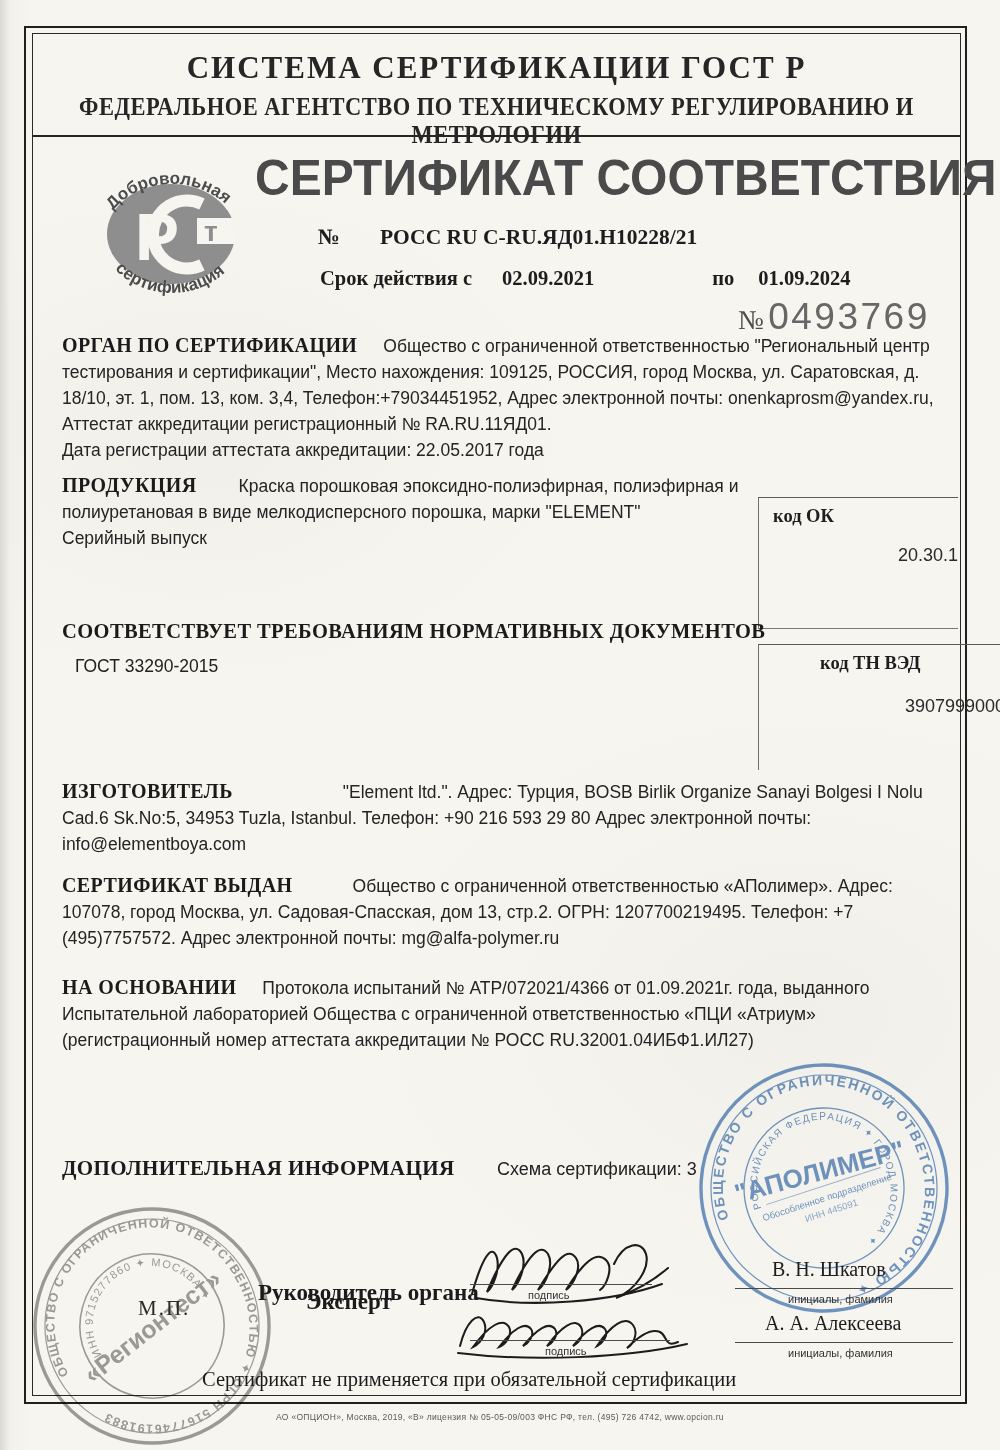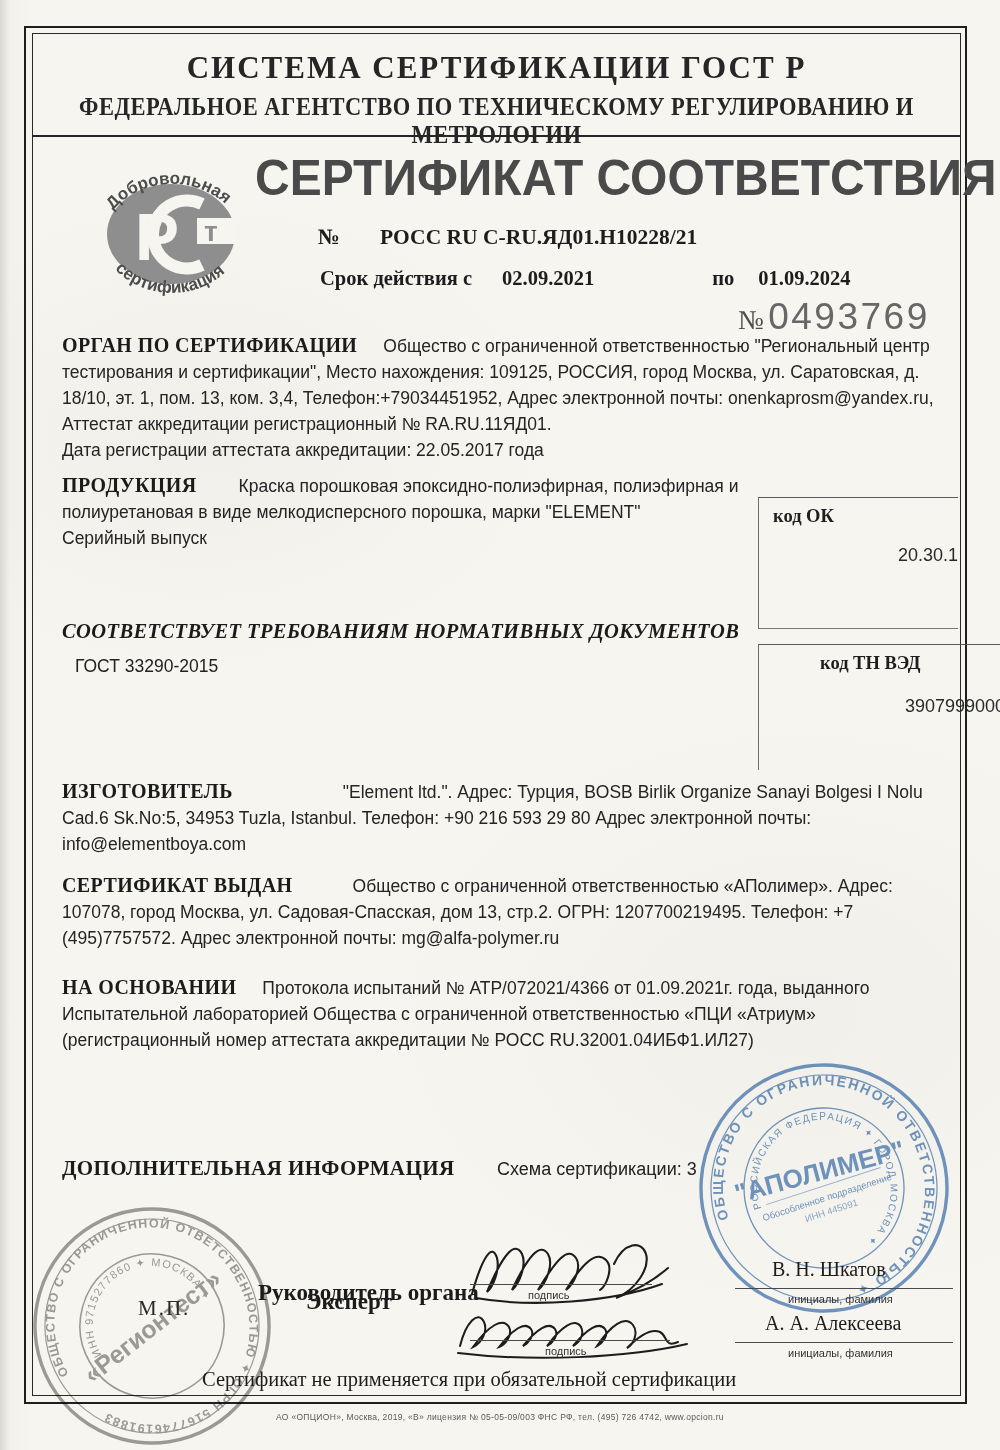--- a/index.html
+++ b/index.html
@@ -102,21 +102,21 @@
   <p class="sec" style="left:62px;top:472px;width:700px;margin:0;">
     <span class="slabel">ПРОДУКЦИЯ</span><span class="gap-m"></span><span>Краска порошковая эпоксидно-полиэфирная, полиэфирная и полиуретановая в виде мелкодисперсного порошка, марки "ELEMENT"</span><br>
     <span>Серийный выпуск</span>
   </p>
 
   <div class="codebox" style="left:758px;top:497px;width:199px;height:130px;border-bottom:1.4px solid #777;">
     <div class="clabel">код ОК</div>
     <div class="cval">20.30.1</div>
   </div>
 
-  <div class="abs slabel" style="left:62px;top:620px;font-size:20.5px;font-style:italic;">СООТВЕТСТВУЕТ ТРЕБОВАНИЯМ НОРМАТИВНЫХ ДОКУМЕНТОВ</div>
+  <div class="abs slabel" style="left:62px;top:620px;font-size:20.5px;">СООТВЕТСТВУЕТ ТРЕБОВАНИЯМ НОРМАТИВНЫХ ДОКУМЕНТОВ</div>
   <div class="abs" style="left:75px;top:656px;font-size:17.5px;">ГОСТ 33290-2015</div>
 
   <div class="codebox" style="left:758px;top:644px;width:199px;height:125px;padding-left:47px;">
     <div class="clabel">код ТН ВЭД</div>
     <div class="cval" style="margin-top:22px;">3907999000</div>
   </div>
 
   <p class="sec" style="left:62px;top:778px;width:878px;margin:0;">
     <span class="slabel">ИЗГОТОВИТЕЛЬ</span><span class="gap-xl"></span><span>"Element ltd.". Адрес:  Турция, BOSB Birlik Organize Sanayi Bolgesi I Nolu Cad.6 Sk.No:5, 34953 Tuzla, Istanbul. Телефон: +90 216 593 29 80 Адрес электронной почты: info@elementboya.com</span>
   </p>

